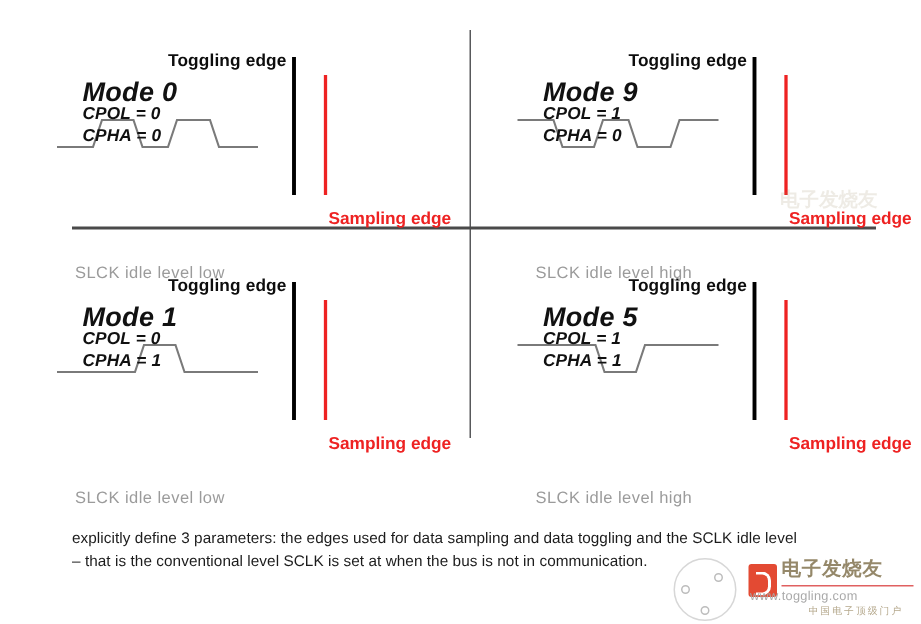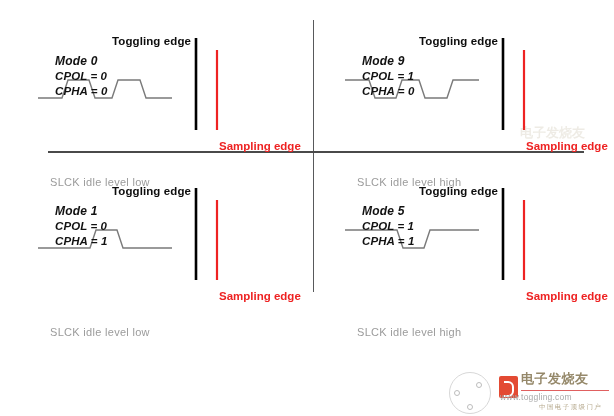--- a/index.html
+++ b/index.html
@@ -70,21 +70,21 @@
     top: 44px;
     font-size: 11.5px;
     font-weight: bold;
     font-style: italic;
     color: #111111;
     line-height: 15px;
     white-space: nowrap;
   }
   .mode-block .mode-title {
     display: block;
-    font-size: 12px;
+    font-size: 18px;
     letter-spacing: 0.2px;
   }
   .mode-block .mode-param {
     display: block;
     font-size: 11.5px;
     letter-spacing: 0.1px;
   }
 
   .sampling-label {
     position: absolute;
@@ -309,20 +309,22 @@
     </div>
     <div class="sampling-label">Sampling edge</div>
     <div class="idle-label">SLCK idle level high</div>
   </div>
 
   <div class="wm-faint">
     <span class="wm-txt">电子发烧友</span>
   </div>
 
   <div class="caption">
+    <span class="cap-line">explicitly define 3 parameters: the edges used for data sampling and data toggling and the SCLK idle level</span>
+    <span class="cap-line">– that is the conventional level SCLK is set at when the bus is not in communication.</span>
   </div>
 
   <div class="wm-main">
     <span class="wm-ring"></span>
     <span class="wm-node wm-n1"></span>
     <span class="wm-node wm-n2"></span>
     <span class="wm-node wm-n3"></span>
     <span class="wm-badge"></span>
     <span class="wm-cn">电子发烧友</span>
     <span class="wm-rule"></span>

